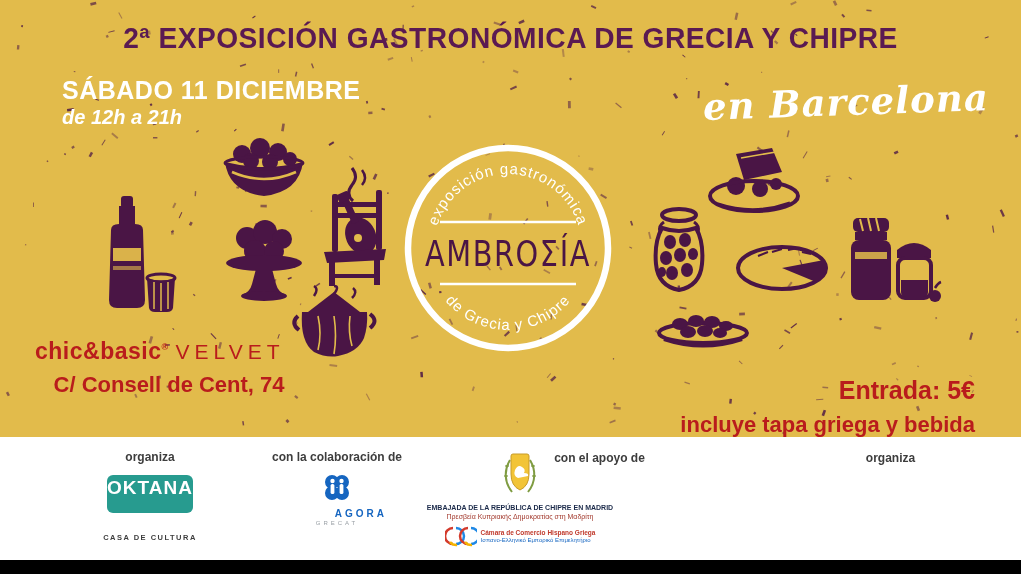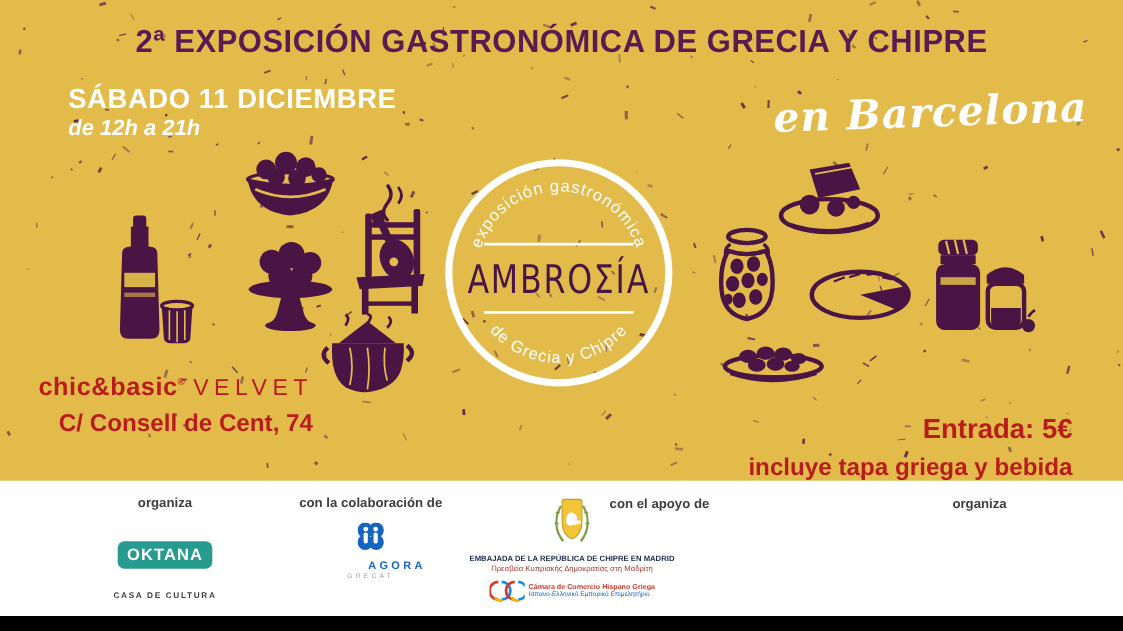--- a/index.html
+++ b/index.html
@@ -27,22 +27,22 @@
   .venue .velvet{font-weight:400;letter-spacing:5px;font-size:21px;margin-left:7px;}
   .venue .addr{font-size:22px;font-weight:bold;margin-top:7px;text-align:right;}
   .price{position:absolute;right:46px;top:352px;color:#b91c1c;text-align:right;margin-top:24px;}
   .price .l1{font-size:25px;font-weight:bold;}
   .price .l2{font-size:22px;font-weight:bold;margin-top:7px;}
 
   .footer{position:absolute;left:0;top:437px;width:1021px;height:123px;background:#fff;}
   .f-label{position:absolute;font-size:12px;font-weight:bold;color:#3d3d3d;text-align:center;}
   .f-block{position:absolute;text-align:center;}
 
-  .oktana-pill{width:86px;height:25px;margin:17px auto;background:#279b8f;border-radius:6px;
-    color:#fff;font-weight:bold;font-size:15px;letter-spacing:1px;line-height:25px;text-align:center;}
+  .oktana-pill{width:86px;height:38px;margin:0 auto;background:#279b8f;border-radius:6px;
+    color:#fff;font-weight:bold;font-size:19px;letter-spacing:1px;line-height:25px;text-align:center;}
   .oktana-sub{margin-top:20px;font-size:7.5px;font-weight:bold;letter-spacing:1.5px;color:#3d3d3d;}
 
   .agora-word{margin-top:4px;color:#1565c0;font-weight:bold;font-size:10px;letter-spacing:3px;text-align:right;}
   .agora-sub{margin-top:1px;color:#9aa0a6;font-size:6px;letter-spacing:3px;}
 
   .emb-line1{font-size:7px;font-weight:bold;color:#1b2a4a;margin-top:4px;}
   .emb-line2{font-size:7px;color:#a33a2e;margin-top:2px;}
   .camara-row{display:flex;justify-content:center;align-items:center;gap:4px;margin-top:5px;}
   .camara-txt{text-align:left;}
   .camara-l1{font-size:6.5px;font-weight:bold;color:#c0392b;}

